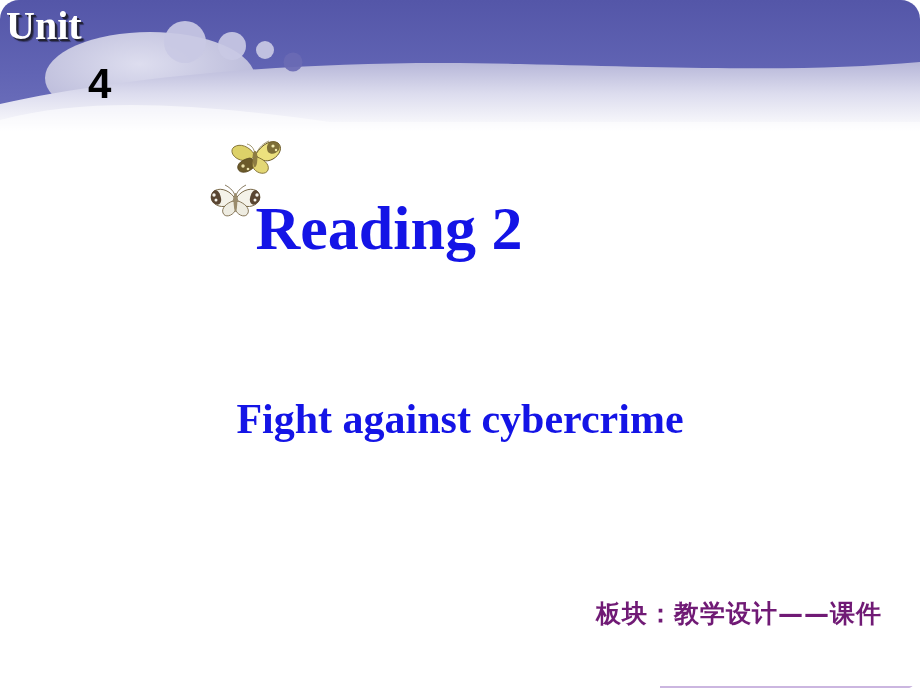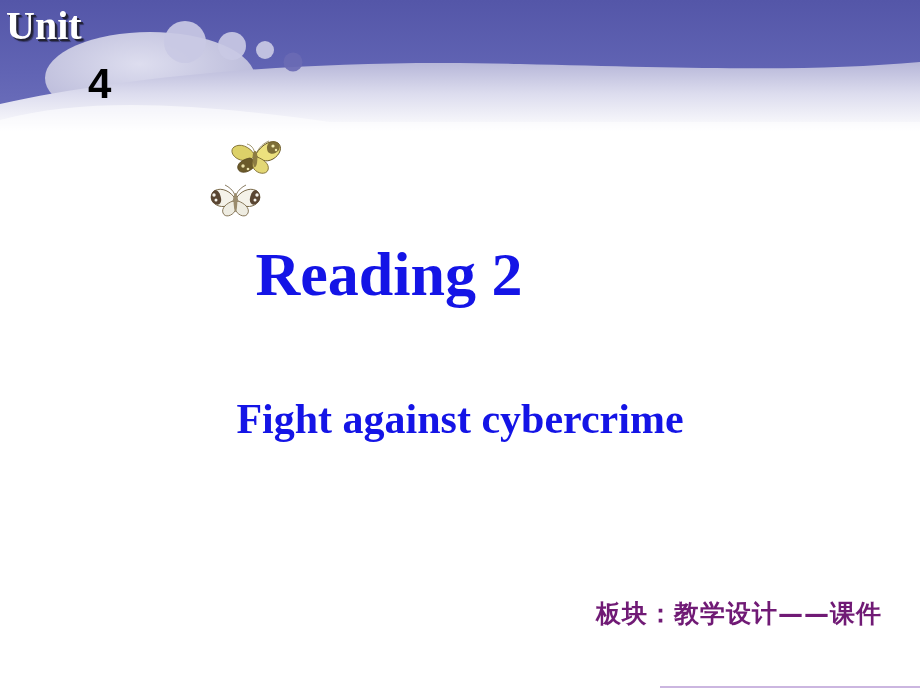--- a/index.html
+++ b/index.html
@@ -7,20 +7,21 @@
     padding: 0;
     background: #ffffff;
   }
   #slide {
     position: relative;
     width: 920px;
     height: 690px;
     overflow: hidden;
     background: #ffffff;
     font-family: "Liberation Serif", "DejaVu Serif", serif;
+    border-radius: 19px;
   }
 
   
   #header-banner {
     position: absolute;
     left: 0;
     top: 0;
     width: 920px;
     height: 132px;
   }
@@ -82,21 +83,20 @@
     width: 764px;
     text-align: center;
     font-family: "Liberation Serif", "DejaVu Serif", serif;
     font-weight: bold;
     font-size: 62px;
     line-height: 72px;
     color: #1414e6;
     white-space: nowrap;
     padding-left: 14px;
     box-sizing: border-box;
-    margin-top: 46px;
   }
   #sub-title {
     position: absolute;
     left: 0;
     top: 392px;
     width: 920px;
     text-align: center;
     font-family: "Liberation Serif", "DejaVu Serif", serif;
     font-weight: bold;
     font-size: 42px;

